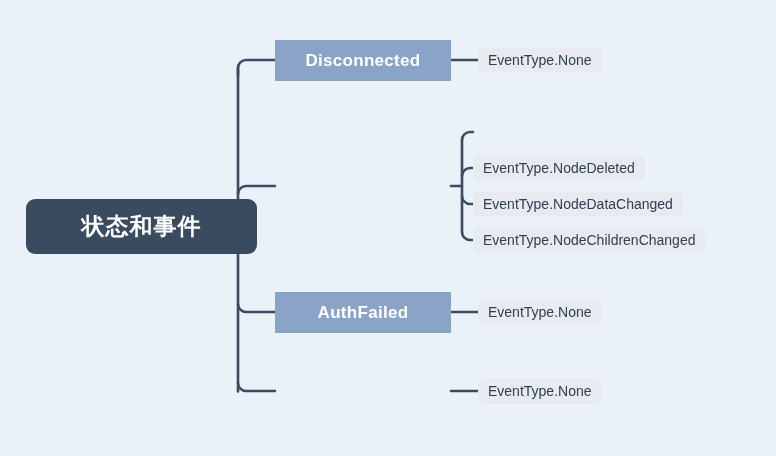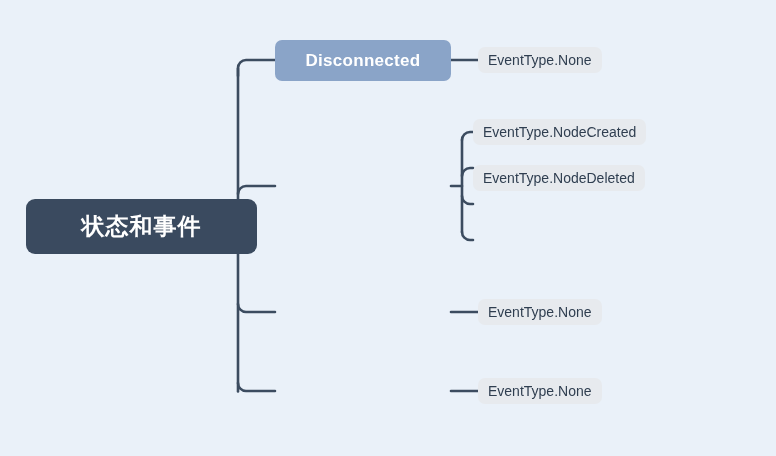--- a/index.html
+++ b/index.html
@@ -44,21 +44,21 @@
     color: #ffffff;
     font-size: 23px;
     font-weight: 700;
     letter-spacing: 1px;
   }
   .branch-node {
     left: 275px;
     width: 176px;
     height: 41px;
     background: #8aa4c8;
-    border-radius: 7px;
+    border-radius: 0;
     color: #ffffff;
     font-size: 17px;
     font-weight: 700;
     letter-spacing: 0.3px;
   }
   .branch-disconnected   { top: 40px; }
   .branch-syncconnected  { top: 166px; }
   .branch-authfailed     { top: 292px; }
   .branch-expired        { top: 371px; }
 
@@ -119,27 +119,33 @@
     <span>状态和事件</span>
   </div>
 
   <div class="node branch-node branch-disconnected">
     <span>Disconnected</span>
   </div>
   <div class="leaf-chip leaf-l1" style="top:47px;">
     <span>EventType.None</span>
   </div>
 
-  <div class="leaf-chip leaf-l2" style="top:119px;">
-    <span>EventType.NodeCreated</span>
-  </div>
-  <div class="leaf-chip leaf-l2" style="top:165px;">
+  <div class="leaf-chip leaf-l2" style="top:155px;">
     <span>EventType.NodeDeleted</span>
   </div>
+  <div class="leaf-chip leaf-l2" style="top:191px;">
+    <span>EventType.NodeDataChanged</span>
+  </div>
+  <div class="leaf-chip leaf-l2" style="top:227px;">
+    <span>EventType.NodeChildrenChanged</span>
+  </div>
 
+  <div class="node branch-node branch-authfailed">
+    <span>AuthFailed</span>
+  </div>
   <div class="leaf-chip leaf-l1" style="top:299px;">
     <span>EventType.None</span>
   </div>
 
   <div class="leaf-chip leaf-l1" style="top:378px;">
     <span>EventType.None</span>
   </div>
 
 </div>
 

